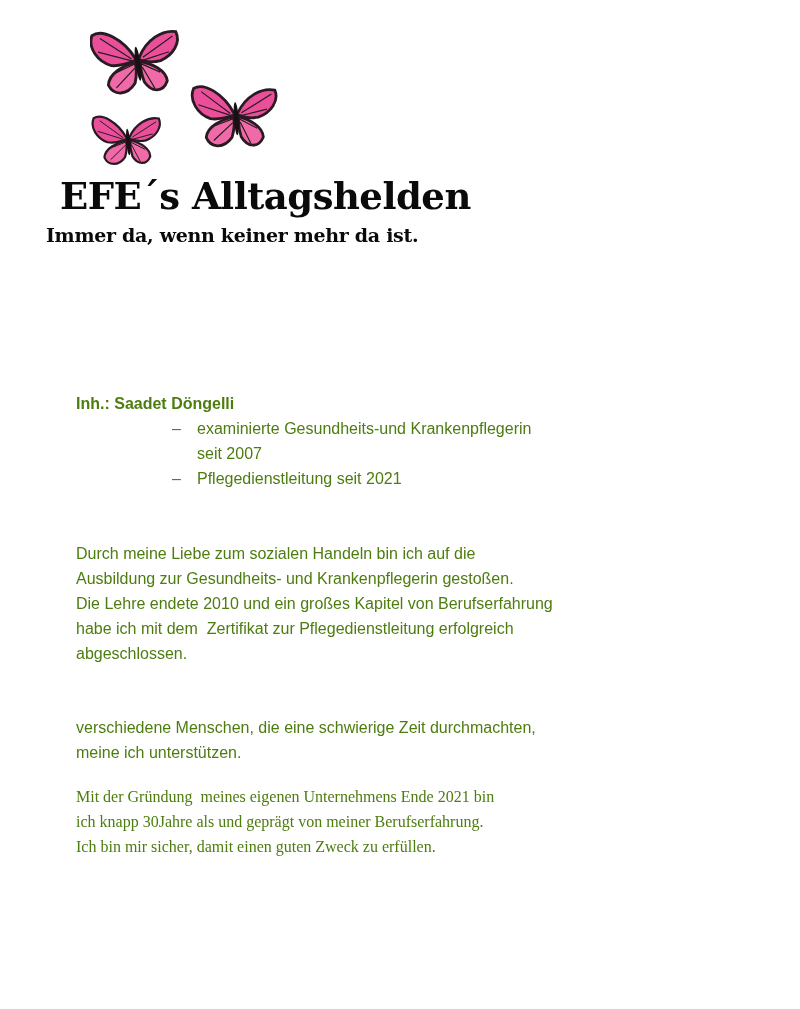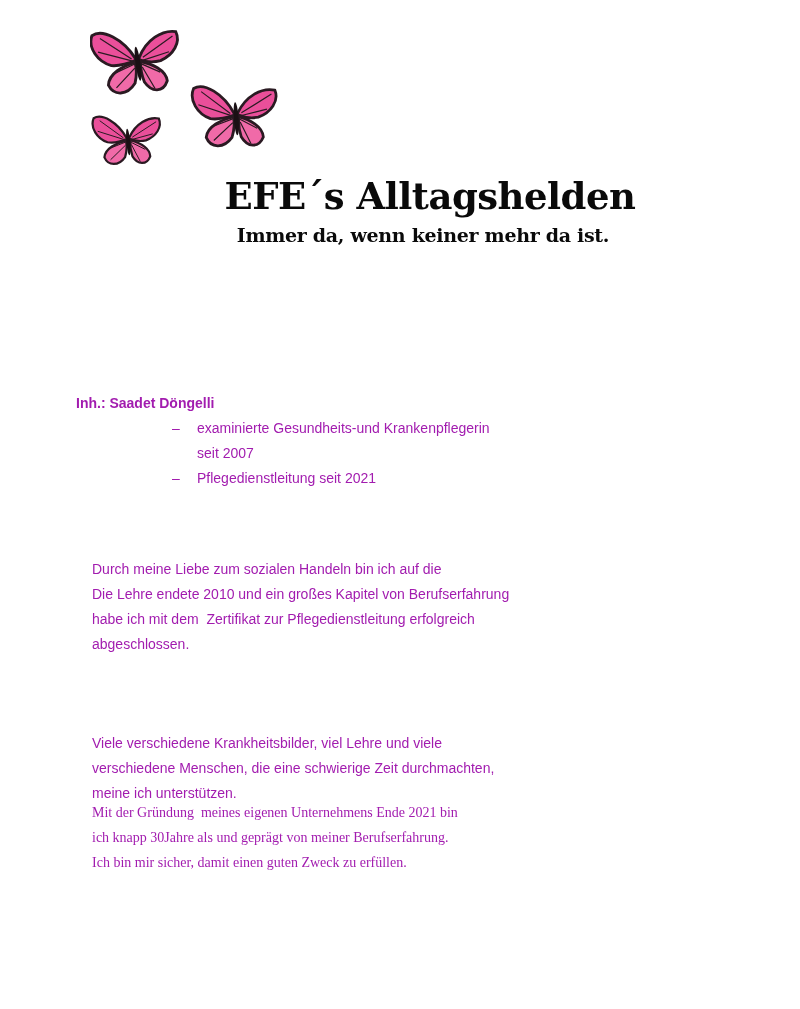--- a/index.html
+++ b/index.html
@@ -1,37 +1,37 @@
 <!DOCTYPE html>
 <html><head>
 <meta charset="utf-8">
 <style>
   html, body { margin: 0; padding: 0; background: #ffffff; }
   body { width: 800px; height: 1009px; position: relative; overflow: hidden; color: #111; }
   .butterfly { position: absolute; }
   .title {
-    position: absolute; left: 0; width: 800px; top: 174px; text-align: center;
+    position: absolute; left: 0; width: 800px; top: 174px; 
     padding-left: 60px; box-sizing: border-box;
     font-family: "DejaVu Serif", "Liberation Serif", serif; font-weight: bold;
     font-size: 37px; letter-spacing: -0.5px; color: #0a0a0a;
   }
   .tagline {
-    position: absolute; left: 0; width: 800px; top: 224px; text-align: center;
+    position: absolute; left: 0; width: 800px; top: 224px; 
     padding-left: 46px; box-sizing: border-box;
     font-family: "DejaVu Serif", "Liberation Serif", serif; font-weight: bold;
     font-size: 19px; letter-spacing: -0.3px; color: #0a0a0a;
   }
   .body-text {
-    font-family: "Liberation Sans", sans-serif; font-size: 14px; line-height: 25px; color: #a21caf;
+    font-family: "Liberation Sans", sans-serif; font-size: 16px; line-height: 25px; color: #4d7c0f;
   }
   .owner { position: absolute; left: 76px; top: 391px; font-weight: bold; }
   .quals { position: absolute; left: 172px; top: 416px; margin: 0; padding: 0; list-style: none; }
   .quals li { position: relative; padding-left: 25px; }
   .quals li .dash { position: absolute; left: 0; top: 0; }
-  .para { position: absolute; left: 76px; width: 680px; margin: 16px; }
+  .para { position: absolute; left: 76px; width: 680px; margin: 0; }
   .p1 { top: 541px; }
   .p2 { top: 715px; }
   .p3 { top: 784px; font-family: Liberation Serif, serif; }
 </style>
 </head>
 <body>
 
 <div>
   <svg class="butterfly" style="left:90px;top:20px" width="95" height="80" viewBox="0 0 100 84">
     <g transform="rotate(-8 50 42)">
@@ -77,27 +77,27 @@
     <div>seit 2007</div>
   </li>
   <li>
     <span class="dash">–</span>
     <div>Pflegedienstleitung seit 2021</div>
   </li>
 </ul>
 
 <div class="body-text para p1">
   <div>Durch meine Liebe zum sozialen Handeln bin ich auf die</div>
+  <div>Ausbildung zur Gesundheits- und Krankenpflegerin gestoßen.</div>
   <div>Die Lehre endete 2010 und ein großes Kapitel von Berufserfahrung</div>
   <div style="white-space:pre">habe ich mit dem  Zertifikat zur Pflegedienstleitung erfolgreich</div>
   <div>abgeschlossen.</div>
 </div>
 
 <div class="body-text para p2">
-  <div>Viele verschiedene Krankheitsbilder, viel Lehre und viele</div>
   <div>verschiedene Menschen, die eine schwierige Zeit durchmachten,</div>
   <div>meine ich unterstützen.</div>
 </div>
 
 <div class="body-text para p3">
   <div style="white-space:pre">Mit der Gründung  meines eigenen Unternehmens Ende 2021 bin</div>
   <div>ich knapp 30Jahre als und geprägt von meiner Berufserfahrung.</div>
   <div>Ich bin mir sicher, damit einen guten Zweck zu erfüllen.</div>
 </div>
 

